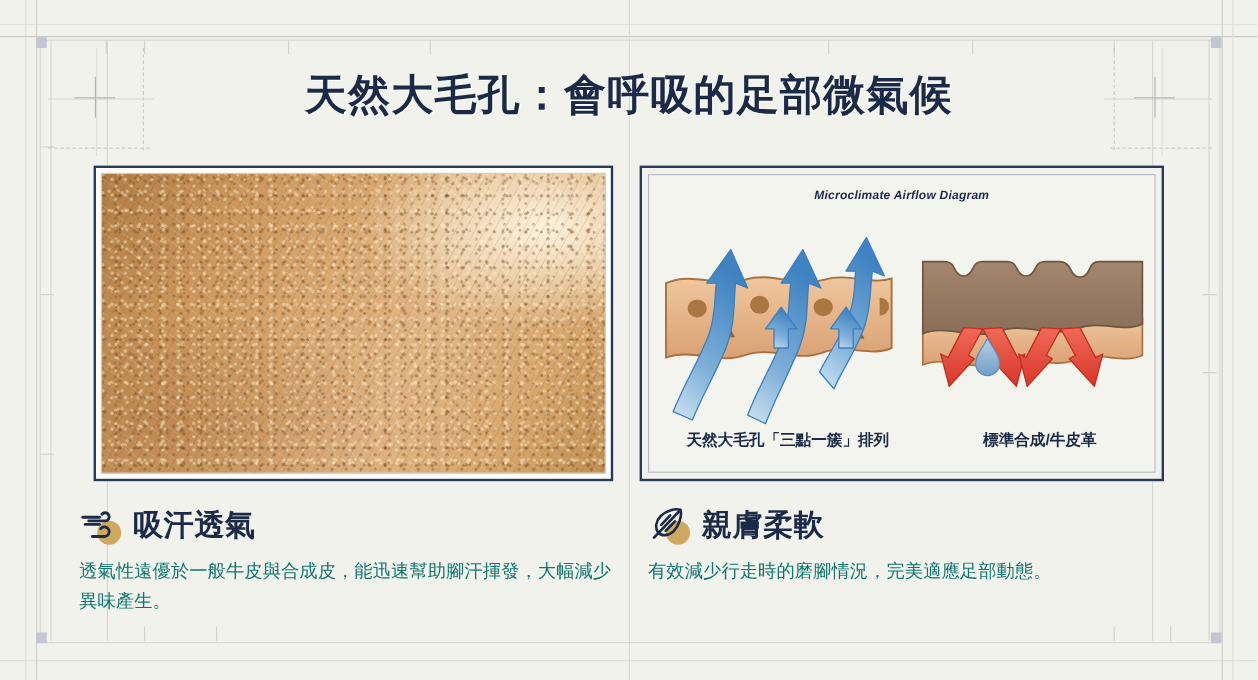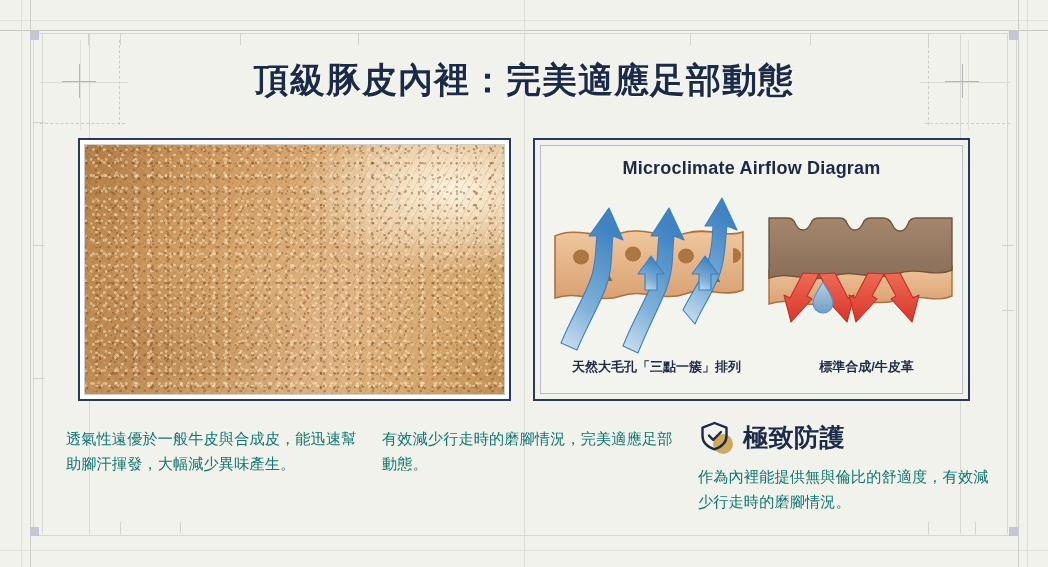--- a/index.html
+++ b/index.html
@@ -152,24 +152,25 @@
     height: 100%;
     box-sizing: border-box;
     border: 1px solid #b9bcc8;
     position: relative;
     background: #f4f4ee;
   }
   .diagram-title {
     position: absolute;
     top: 12px; left: 0; right: 0;
     text-align: center;
-    font-size: 18px;
+    font-size: 10px;
     font-weight: 700;
     color: #1b2a47;
     letter-spacing: .2px;
+    font-style: italic;
   }
   .diagram-svg {
     position: absolute;
     top: 32px; left: 6px;
     width: 413px;
     height: 185px;
   }
   .dg-caption {
     position: absolute;
     bottom: 17px;
@@ -277,21 +278,21 @@
 
   <div class="bp-cross" style="left:62px;top:64px;"></div>
   <div class="bp-cross" style="left:945px;top:64px;"></div>
 
   <div class="bp-sq" style="left:30px;top:31px;"></div>
   <div class="bp-sq" style="left:1009px;top:31px;"></div>
   <div class="bp-sq" style="left:30px;top:527px;"></div>
   <div class="bp-sq" style="left:1009px;top:527px;"></div>
 </div>
 
-<div class="title">頂級豚皮內裡：完美適應足部動態</div>
+<div class="title">天然大毛孔：會呼吸的足部微氣候</div>
 
 <div class="panel panel-photo">
   <div class="leather"></div>
 </div>
 
 <div class="panel panel-diagram">
   <div class="diagram-inner">
     <div class="diagram-title">Microclimate Airflow Diagram</div>
 
     <svg class="diagram-svg" viewBox="0 0 413 185">
@@ -408,34 +409,45 @@
     </svg>
 
     <div class="dg-caption right">標準合成/牛皮革</div>
     <div class="dg-caption left">天然大毛孔「三點一簇」排列</div>
   </div>
 </div>
 
 <div class="features">
 
   <div class="feature">
+    <div class="feature-head">
+      <span class="feature-icon">
+        <span class="dot"></span>
+        <svg viewBox="0 0 34 32" fill="none" stroke="#1b2a47" stroke-width="2.4" stroke-linecap="round">
+          <path d="M3 11h14"></path>
+          <path d="M5 17h12"></path>
+          <path d="M19 8.5a3.4 3.4 0 1 1 2.6 5.6H8"></path>
+          <path d="M18 20.5a4 4 0 1 1 3 6.6H11"></path>
+        </svg>
+      </span>
+      <span class="feature-title">吸汗透氣</span>
+    </div>
     <div class="feature-body">透氣性遠優於一般牛皮與合成皮，能迅速幫助腳汗揮發，大幅減少異味產生。</div>
-  </div>
-
-  <div class="feature">
-    <div class="feature-body">有效減少行走時的磨腳情況，完美適應足部動態。</div>
   </div>
 
   <div class="feature">
     <div class="feature-head">
       <span class="feature-icon">
         <span class="dot"></span>
-        <svg viewBox="0 0 34 32" fill="none" stroke="#1b2a47" stroke-width="2.4" stroke-linecap="round" stroke-linejoin="round">
-          <path d="M16.5 3 4.5 7.6v8.2c0 6.6 5 11.2 12 13.6 7-2.4 12-7 12-13.6V7.6L16.5 3Z"></path>
-          <path d="M11 15.6l4.2 4.2L23 12"></path>
+        <svg viewBox="0 0 34 32" fill="none" stroke="#1b2a47" stroke-width="2.2" stroke-linecap="round" stroke-linejoin="round">
+          <path d="M27 5c-4-1.6-12 .4-16.4 5C6.6 14 5.6 20 8.4 23.6c2.9 3.6 9 3 13-1C25.8 18.2 28.6 9.4 27 5Z"></path>
+          <path d="M27 5 5 28"></path>
+          <path d="M18.5 9.5 11 17.4"></path>
+          <path d="M22.5 14.5 14.8 22.4"></path>
         </svg>
       </span>
-      <span class="feature-title">極致防護</span>
+      <span class="feature-title">親膚柔軟</span>
     </div>
-    <div class="feature-body">作為內裡能提供無與倫比的舒適度，有效減少行走時的磨腳情況。</div>
+    <div class="feature-body">有效減少行走時的磨腳情況，完美適應足部動態。</div>
   </div>
 
+
 </div>
 
 </body></html>

